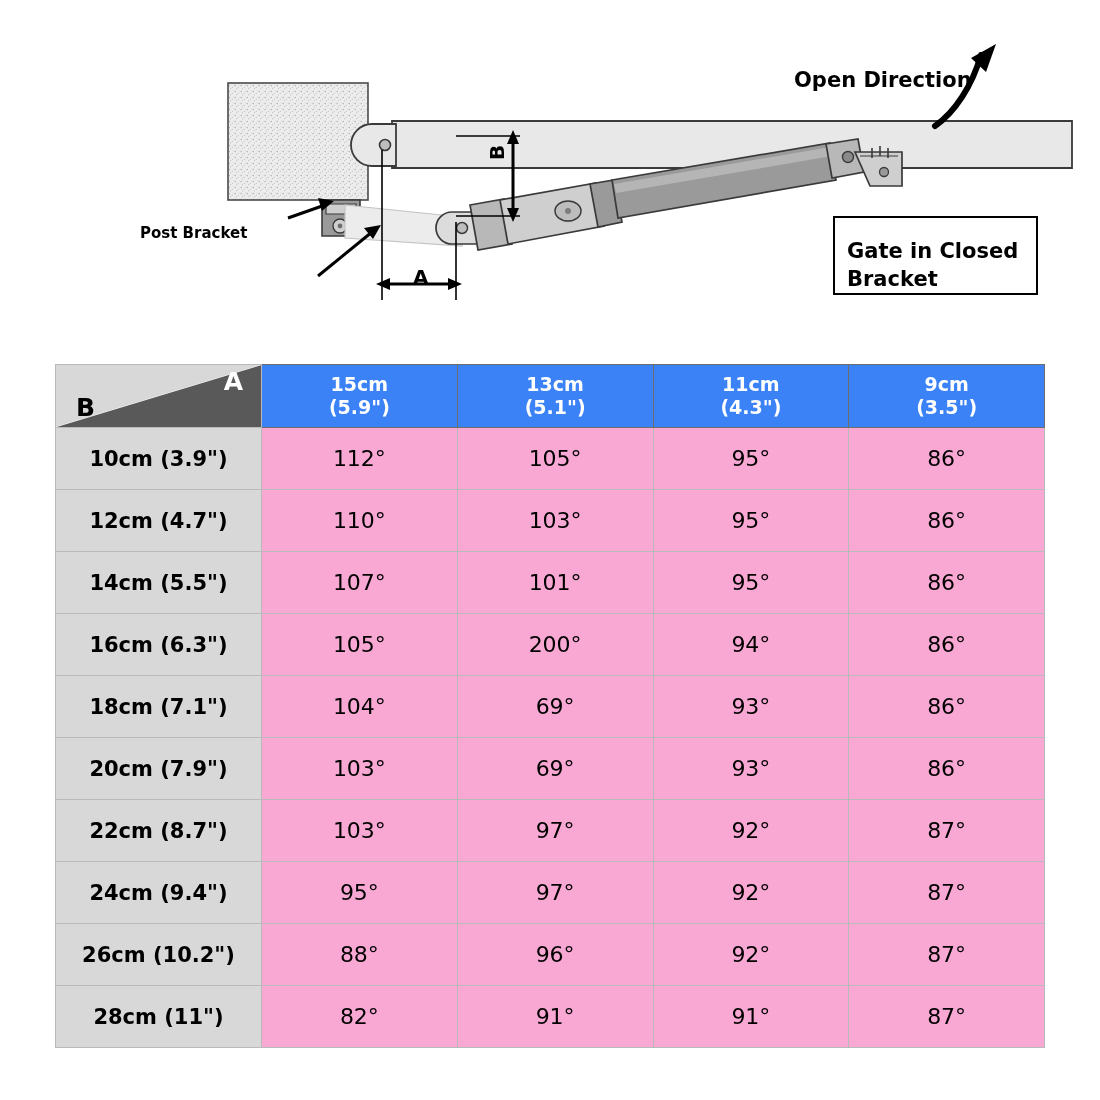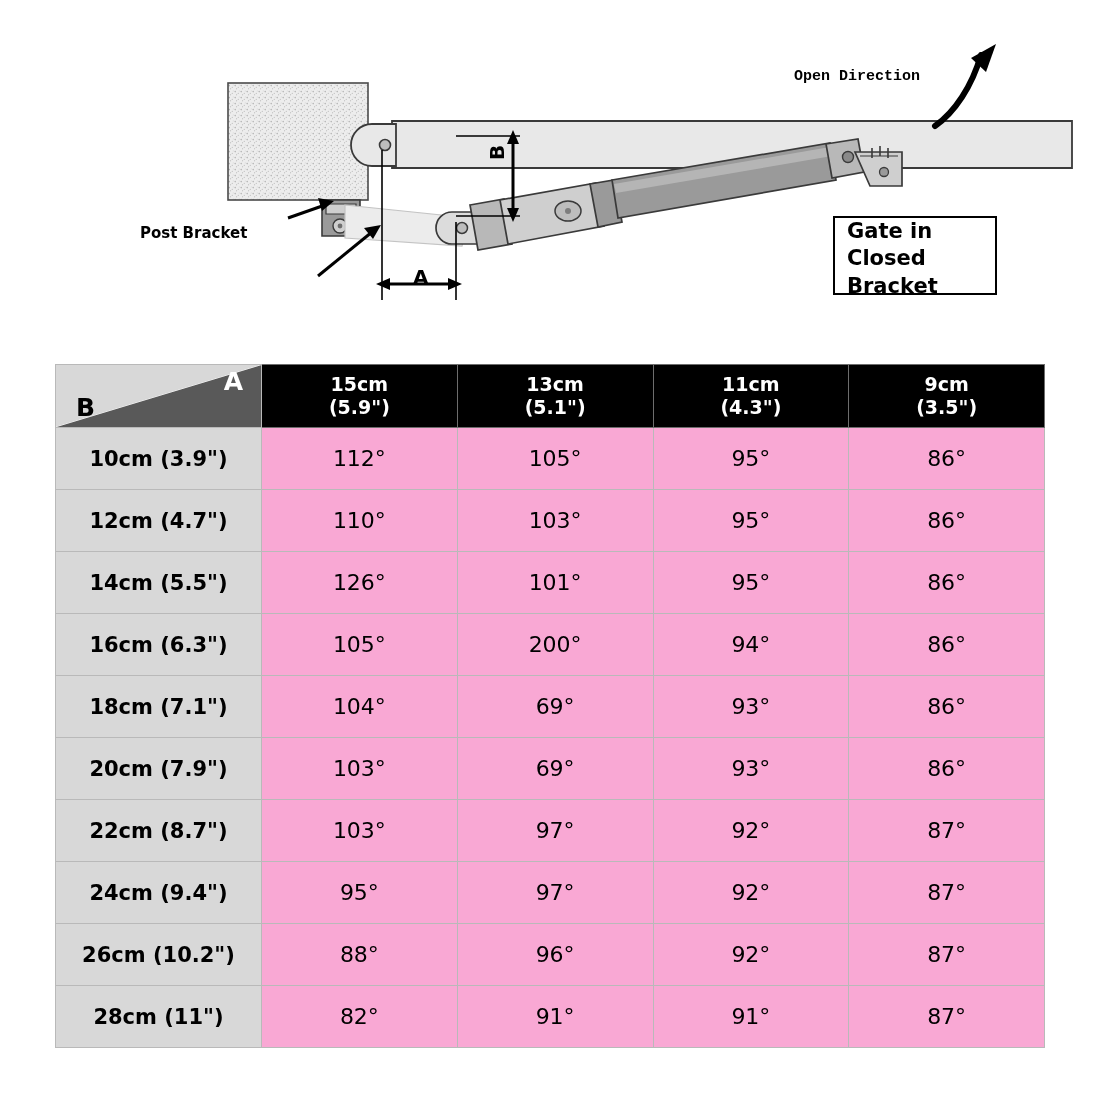--- a/index.html
+++ b/index.html
@@ -27,43 +27,42 @@
 
   .diag-label {
     position: absolute;
     font-weight: bold;
     color: #000;
     white-space: nowrap;
   }
   #label-open-direction {
     left: 794px;
     top: 68px;
-    font-size: 15px;
-    font-family: Liberation Mono, monospace;
+    font-size: 21px;
   }
   #label-post-bracket {
     left: 140px;
     top: 224px;
     font-size: 15px;
   }
   #label-push-bracket {
     left: 83px;
     top: 282px;
     font-size: 21px;
   }
   #box-gate-closed {
     position: absolute;
     left: 833px;
     top: 216px;
-    width: 164px;
+    width: 205px;
     height: 79px;
     border: 2px solid #000;
     box-sizing: border-box;
     display: flex;
-    align-items: flex-start;
+    align-items: flex-end;
     padding-left: 12px;
   }
   #box-gate-closed .txt {
     font-size: 21px;
     font-weight: bold;
     line-height: 1.3;
     color: #000;
   }
 
   
@@ -74,21 +73,21 @@
     width: 990px;
     border-collapse: collapse;
     table-layout: fixed;
   }
   #angle-table th, #angle-table td {
     border: 1px solid #b9b9b9;
     padding: 0;
     margin: 0;
   }
   #angle-table thead th {
-    background: #000000;
+    background: #3b82f6;
     color: #ffffff;
     font-size: 19px;
     font-weight: bold;
     height: 62px;
     text-align: center;
     line-height: 1.2;
     border-color: #6d6d6d;
   }
   #angle-table thead th.corner {
     background: #ffffff;
@@ -299,21 +298,21 @@
     </tr>
     <tr>
       <td class="rowhdr">12cm (4.7")</td>
       <td>110°</td>
       <td>103°</td>
       <td>95°</td>
       <td>86°</td>
     </tr>
     <tr>
       <td class="rowhdr">14cm (5.5")</td>
-      <td>126°</td>
+      <td>107°</td>
       <td>101°</td>
       <td>95°</td>
       <td>86°</td>
     </tr>
     <tr>
       <td class="rowhdr">16cm (6.3")</td>
       <td>105°</td>
       <td>200°</td>
       <td>94°</td>
       <td>86°</td>

